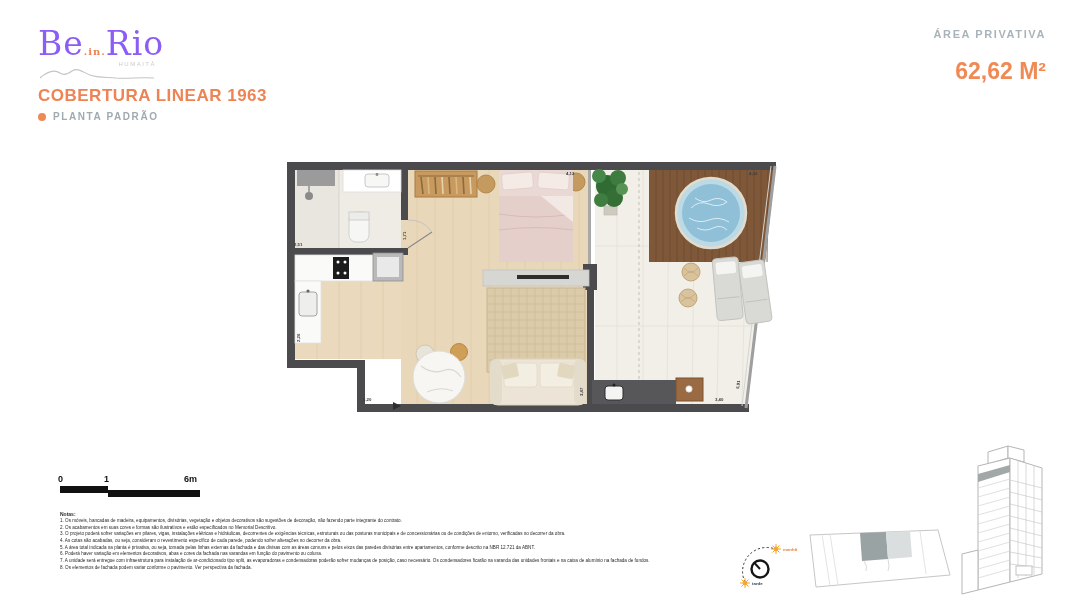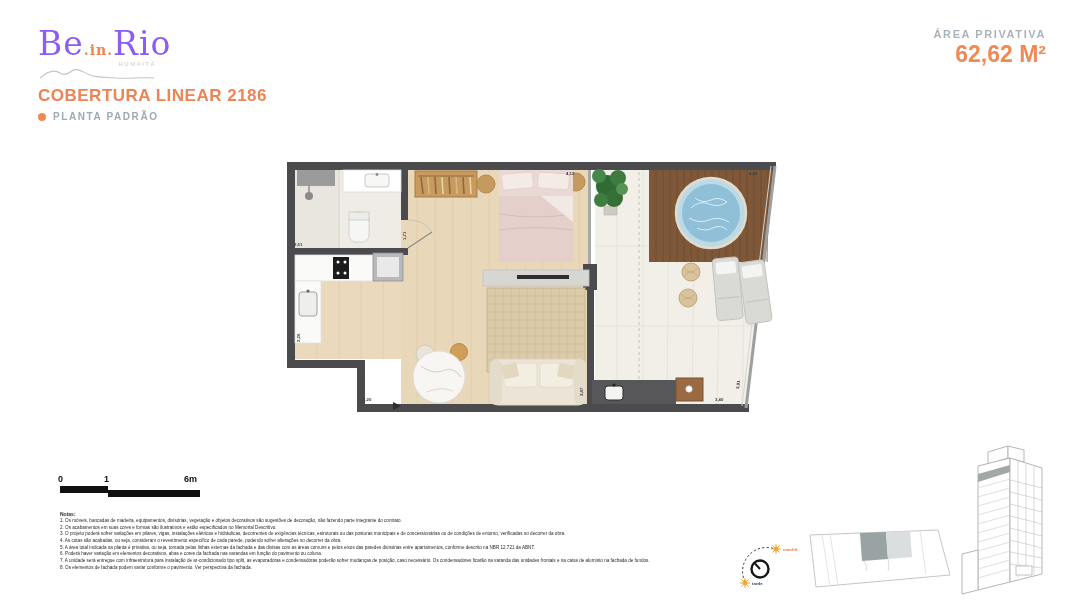--- a/index.html
+++ b/index.html
@@ -2,31 +2,31 @@
 <html><head>
 <meta charset="utf-8">
 <style>
   html,body{margin:0;padding:0;background:#fff;}
   .page{position:relative;width:1080px;height:608px;background:#fff;overflow:hidden;
         font-family:"Liberation Sans",sans-serif;}
   
   .logo{position:absolute;left:38px;top:24px;width:130px;color:#b9bdbd;}
   .logo-line{font-family:"DejaVu Serif",serif;font-weight:300;letter-spacing:1px;white-space:nowrap;}
   .logo-be,.logo-rio{font-size:33px;color:#8b5cf6;}
-  .logo-in{font-size:14px;color:#ee8354;font-weight:bold;letter-spacing:1px;}
+  .logo-in{font-size:10px;color:#ee8354;font-weight:bold;letter-spacing:1px;}
   .logo-sub{font-size:6px;color:#c9cccc;letter-spacing:1.5px;text-align:right;width:118px;margin-top:-2px;}
   .logo-squiggle{margin-top:0px;}
   .plan-title{position:absolute;left:38px;top:86px;font-size:17px;font-weight:bold;
               letter-spacing:.5px;color:#ee8354;}
   .plan-subtitle{position:absolute;left:38px;top:111px;display:flex;align-items:center;gap:7px;}
   .subtitle-dot{width:8px;height:8px;border-radius:50%;background:#f08a54;}
   .subtitle-text{font-size:10px;font-weight:bold;letter-spacing:1.6px;color:#9fabb1;}
   .area-block{position:absolute;right:34px;top:28px;text-align:right;}
   .area-label{font-size:11px;font-weight:bold;letter-spacing:1.6px;color:#a9b4ba;}
-  .area-value{font-size:23px;font-weight:bold;color:#f08a54;margin-top:1px;}
+  .area-value{font-size:23px;font-weight:bold;color:#f08a54;margin-top:18px;}
   
   .plan-svg{position:absolute;left:287px;top:156px;}
   .dim{font-family:"Liberation Sans",sans-serif;font-size:4.3px;font-weight:600;fill:#3c3c3c;}
   
   .scalebar{position:absolute;left:60px;top:474px;width:150px;height:26px;}
   .sb-num{position:absolute;top:0;font-size:9px;font-weight:bold;color:#111;}
   .sb-bar{position:absolute;background:#111;height:7px;}
   
   .notes{position:absolute;left:60px;top:511px;width:612px;color:#2a2a2a;}
   .notes-heading{font-size:5px;font-weight:bold;margin-bottom:1px;}
@@ -42,21 +42,21 @@
 <div class="page">
 
   <div class="logo">
     <div class="logo-line"><span class="logo-be">Be</span><span class="logo-in">.in.</span><span class="logo-rio">Rio</span></div>
     <div class="logo-sub">HUMAITÁ</div>
     <svg class="logo-squiggle" width="120" height="14" viewBox="0 0 120 14">
       <path d="M2,11 C10,4 16,2 22,6 C26,9 30,7 34,4 C40,0 46,6 52,8 C60,11 70,10 78,11 C90,12 102,10 116,11" stroke="#c2c6c6" fill="none" stroke-width="1.1"></path>
     </svg>
   </div>
 
-  <div class="plan-title">COBERTURA LINEAR 2186</div>
+  <div class="plan-title">COBERTURA LINEAR 1963</div>
   <div class="plan-subtitle">
     <span class="subtitle-dot"></span>
     <span class="subtitle-text">PLANTA PADRÃO</span>
   </div>
 
   <div class="area-block">
     <div class="area-label">ÁREA PRIVATIVA</div>
     <div class="area-value">62,62 M²</div>
   </div>
 

